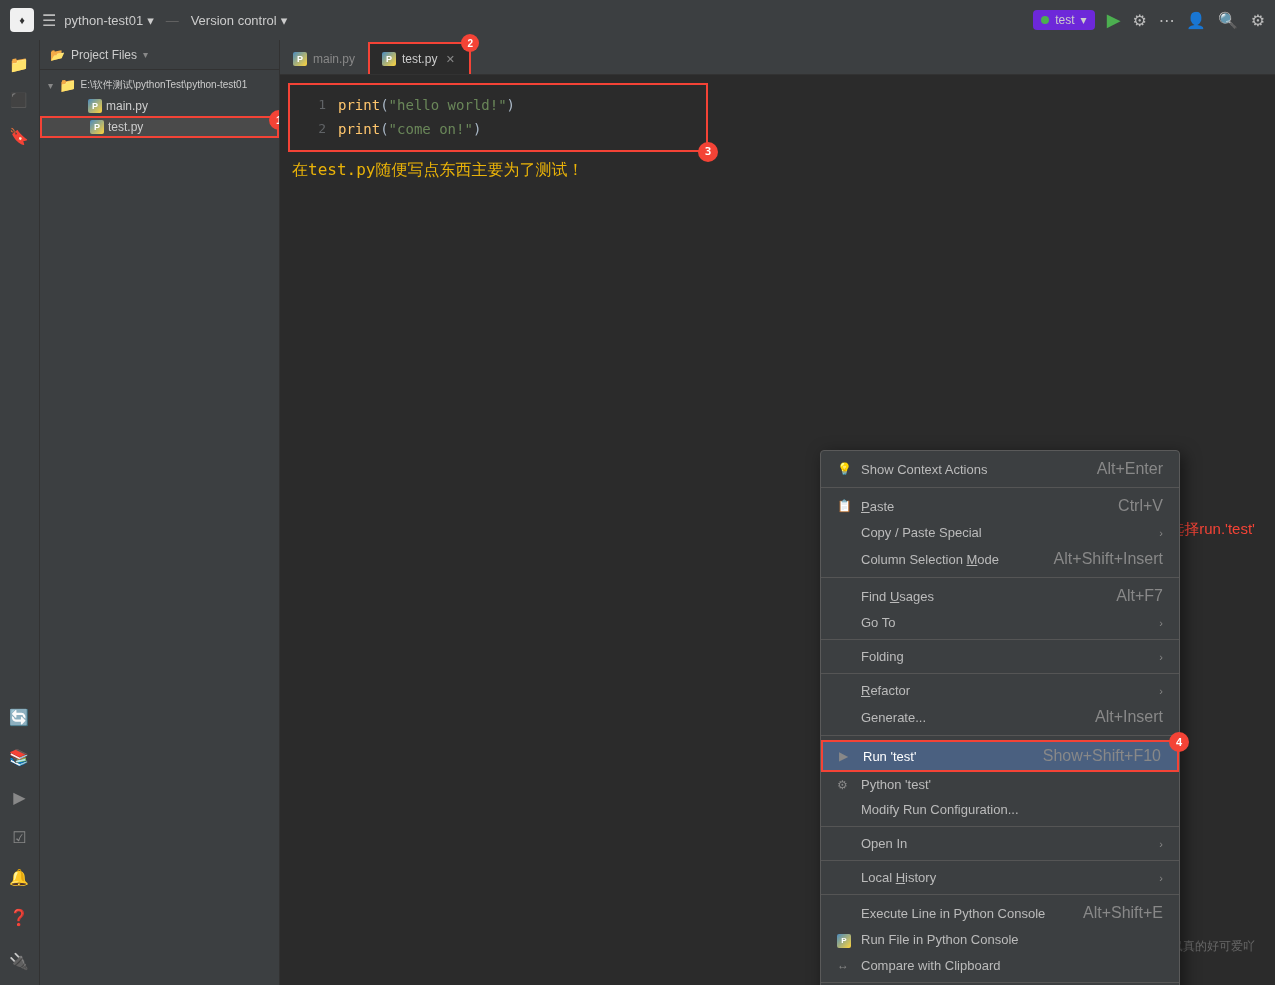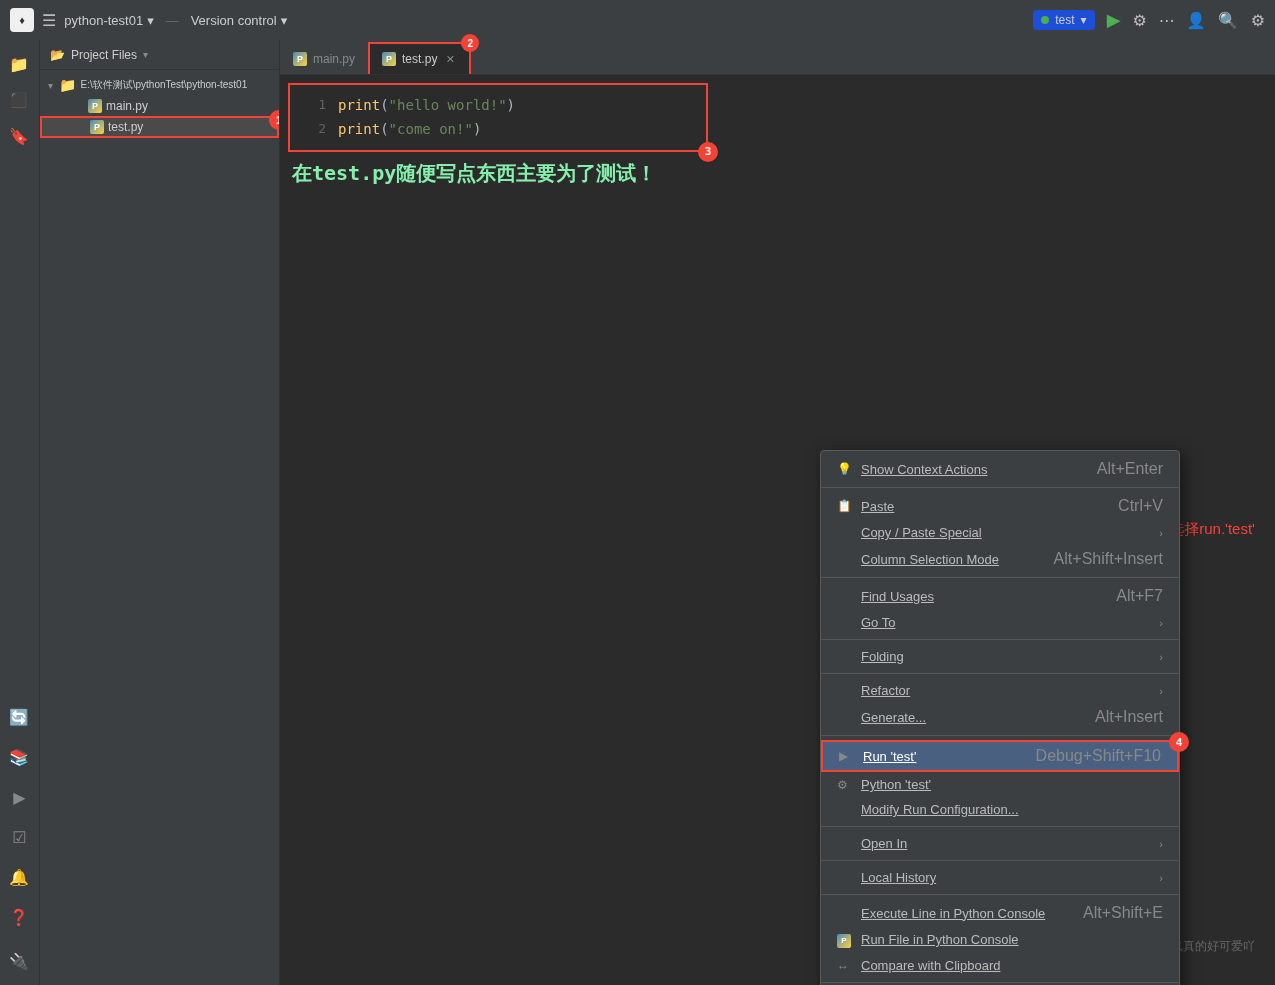--- a/index.html
+++ b/index.html
@@ -35,21 +35,21 @@
       cursor: pointer; color: #ccc; font-size: 13px;
     }
     .titlebar-sep { color: #666; margin: 0 4px; }
     .titlebar-right {
       margin-left: auto;
       display: flex; align-items: center; gap: 12px;
     }
     .titlebar-icon { cursor: pointer; color: #bbb; font-size: 16px; }
     .run-config {
       display: flex; align-items: center; gap: 6px;
-      background: #1d4ed8; border-radius: 4px;
+      background: #6d28d9; border-radius: 4px;
       padding: 3px 8px; color: #ccc; font-size: 12px; cursor: pointer;
     }
     .run-config-dot { width: 8px; height: 8px; background: #4caf50; border-radius: 50%; }
 
     
     .main-layout {
       display: flex;
       height: calc(985px - 40px);
     }
 
@@ -179,24 +179,24 @@
       align-items: center;
       padding: 1px 12px;
       line-height: 1.6;
     }
     .line-num { color: #606366; min-width: 24px; text-align: right; margin-right: 12px; font-size: 13px; }
     .code-fn { color: #ffc66d; }
     .code-str { color: #6a8759; }
     .code-paren { color: #a9b7c6; }
 
     .annotation-text {
-      color: #86efac;
-      font-size: 20px;
+      color: #eab308;
+      font-size: 16px;
       padding: 8px 12px;
-      font-weight: 700;
+      font-weight: 400;
     }
 
     
     .context-menu {
       position: absolute;
       left: 540px;
       top: 410px;
       width: 360px;
       background: #3c3f41;
       border: 1px solid #5a5a5a;
@@ -208,21 +208,21 @@
     .menu-item {
       display: flex;
       align-items: center;
       padding: 5px 16px;
       cursor: pointer;
       color: #bbb;
       font-size: 13px;
       gap: 8px;
     }
     .menu-item.highlighted { background: #4a6080; color: #fff; }
-    .menu-item .menu-label { flex: 1; text-decoration: underline; }
+    .menu-item .menu-label { flex: 1; }
     .menu-item .menu-shortcut { color: #888; font-size: 16px; }
     .menu-item .menu-arrow { color: #888; font-size: 11px; }
     .menu-item .menu-icon { width: 16px; color: #888; font-size: 12px; }
     .menu-separator {
       height: 1px;
       background: #555;
       margin: 4px 0;
     }
     .run-icon { color: #4caf50; font-size: 12px; }
     .debug-icon { color: #f0a030; font-size: 12px; }
@@ -426,21 +426,21 @@
       <div class="menu-item">
         <span class="menu-icon"></span>
         <span class="menu-label">Generate...</span>
         <span class="menu-shortcut">Alt+Insert</span>
       </div>
       <div class="menu-separator"></div>
 
       <div class="menu-item highlighted" style="border: 2px solid #f44336; position:relative;">
         <span class="menu-icon run-icon">▶</span>
         <span class="menu-label">Run 'test'</span>
-        <span class="menu-shortcut">Debug+Shift+F10</span>
+        <span class="menu-shortcut">Show+Shift+F10</span>
         <span class="badge" style="position:absolute; right:-12px; top:-10px; background:#f44336;">4</span>
       </div>
 
       <div class="menu-item">
         <span class="menu-icon debug-icon">⚙</span>
         <span class="menu-label">Python 'test'</span>
       </div>
 
       <div class="menu-item">
         <span class="menu-icon"></span>

